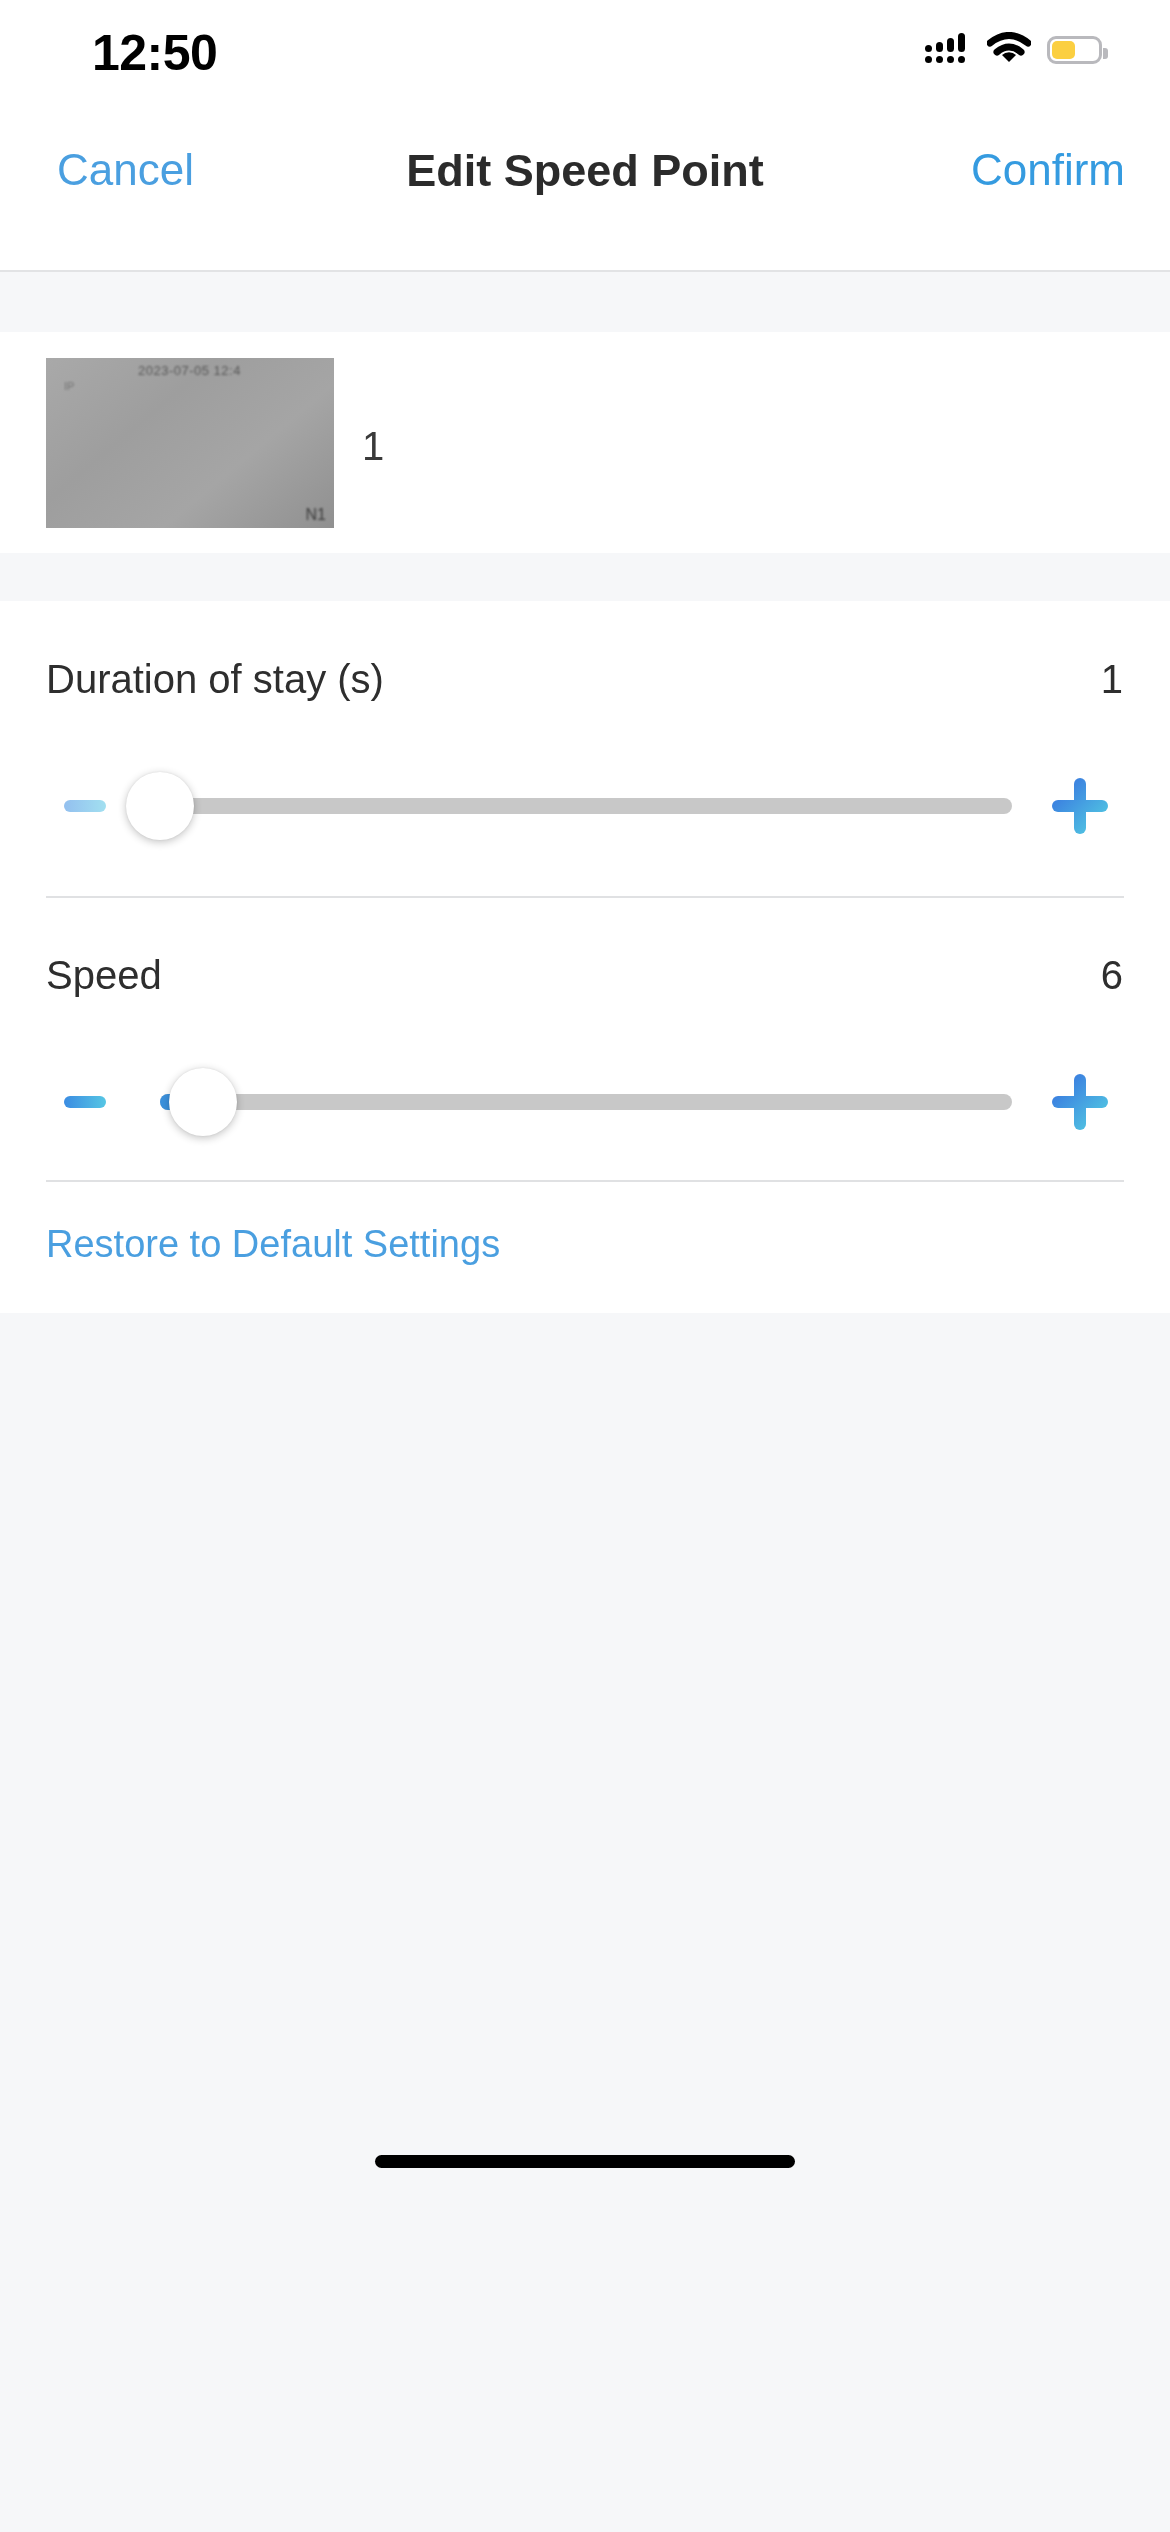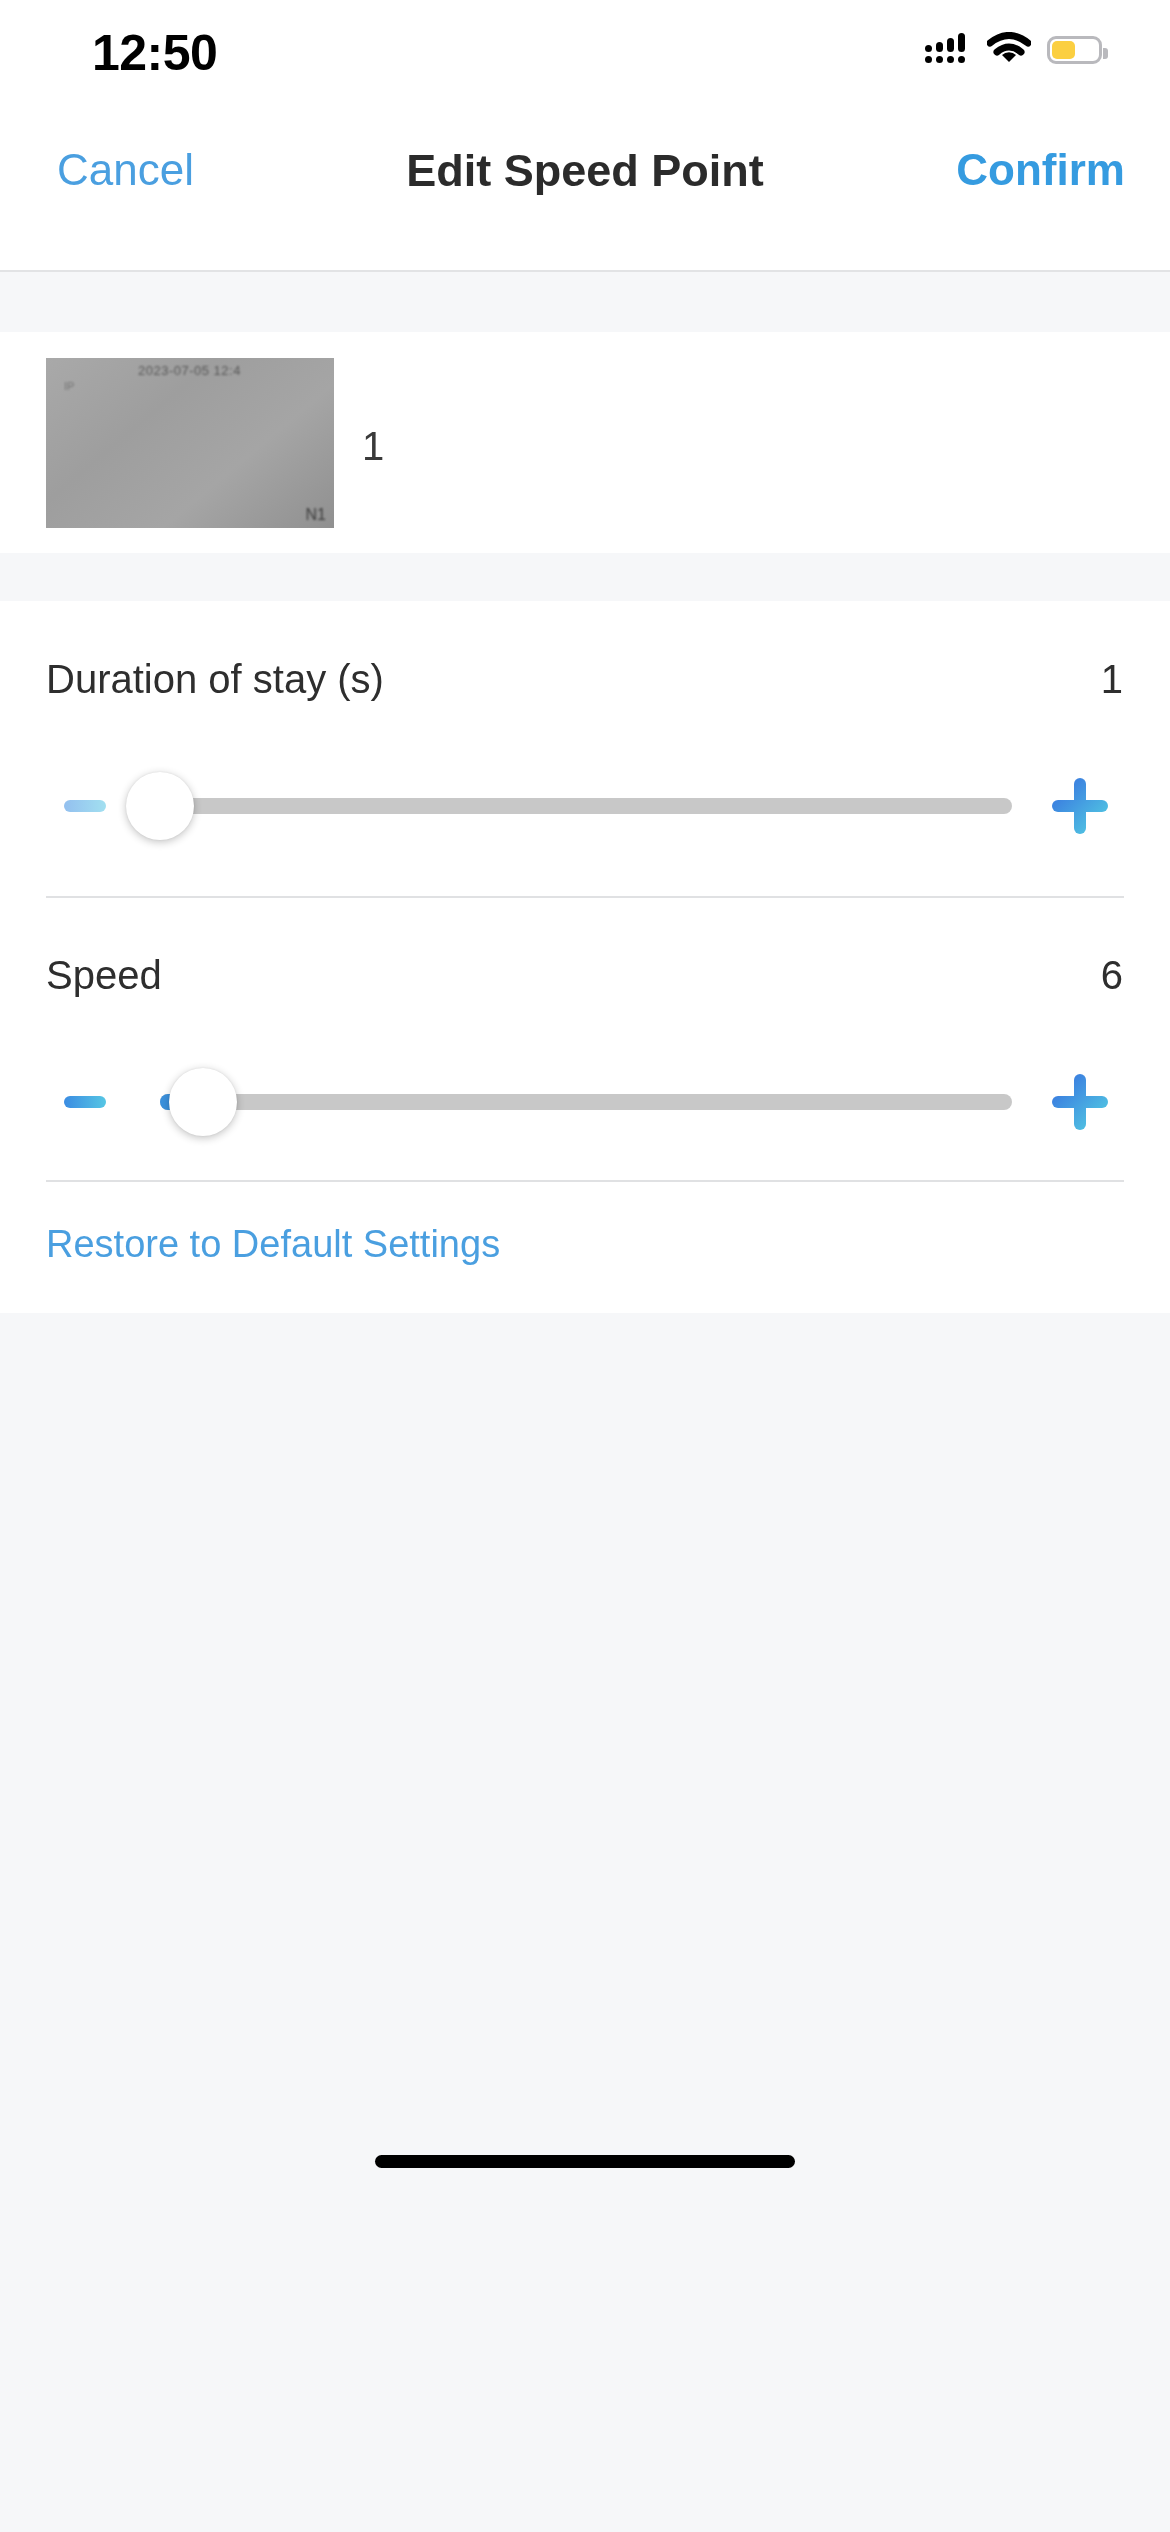--- a/index.html
+++ b/index.html
@@ -105,21 +105,21 @@
     font-size: 45px;
     font-weight: bold;
     color: #2b2b2b;
     line-height: 1;
   }
   .nav-confirm {
     position: absolute;
     right: 45px;
     top: 50px;
     font-size: 44px;
-    font-weight: bold;
+    font-weight: normal;
     color: #359be0;
     line-height: 1;
   }
 
   
   .gap-top {
     position: absolute;
     top: 274px; left: 0;
     width: 1170px;
     height: 58px;

